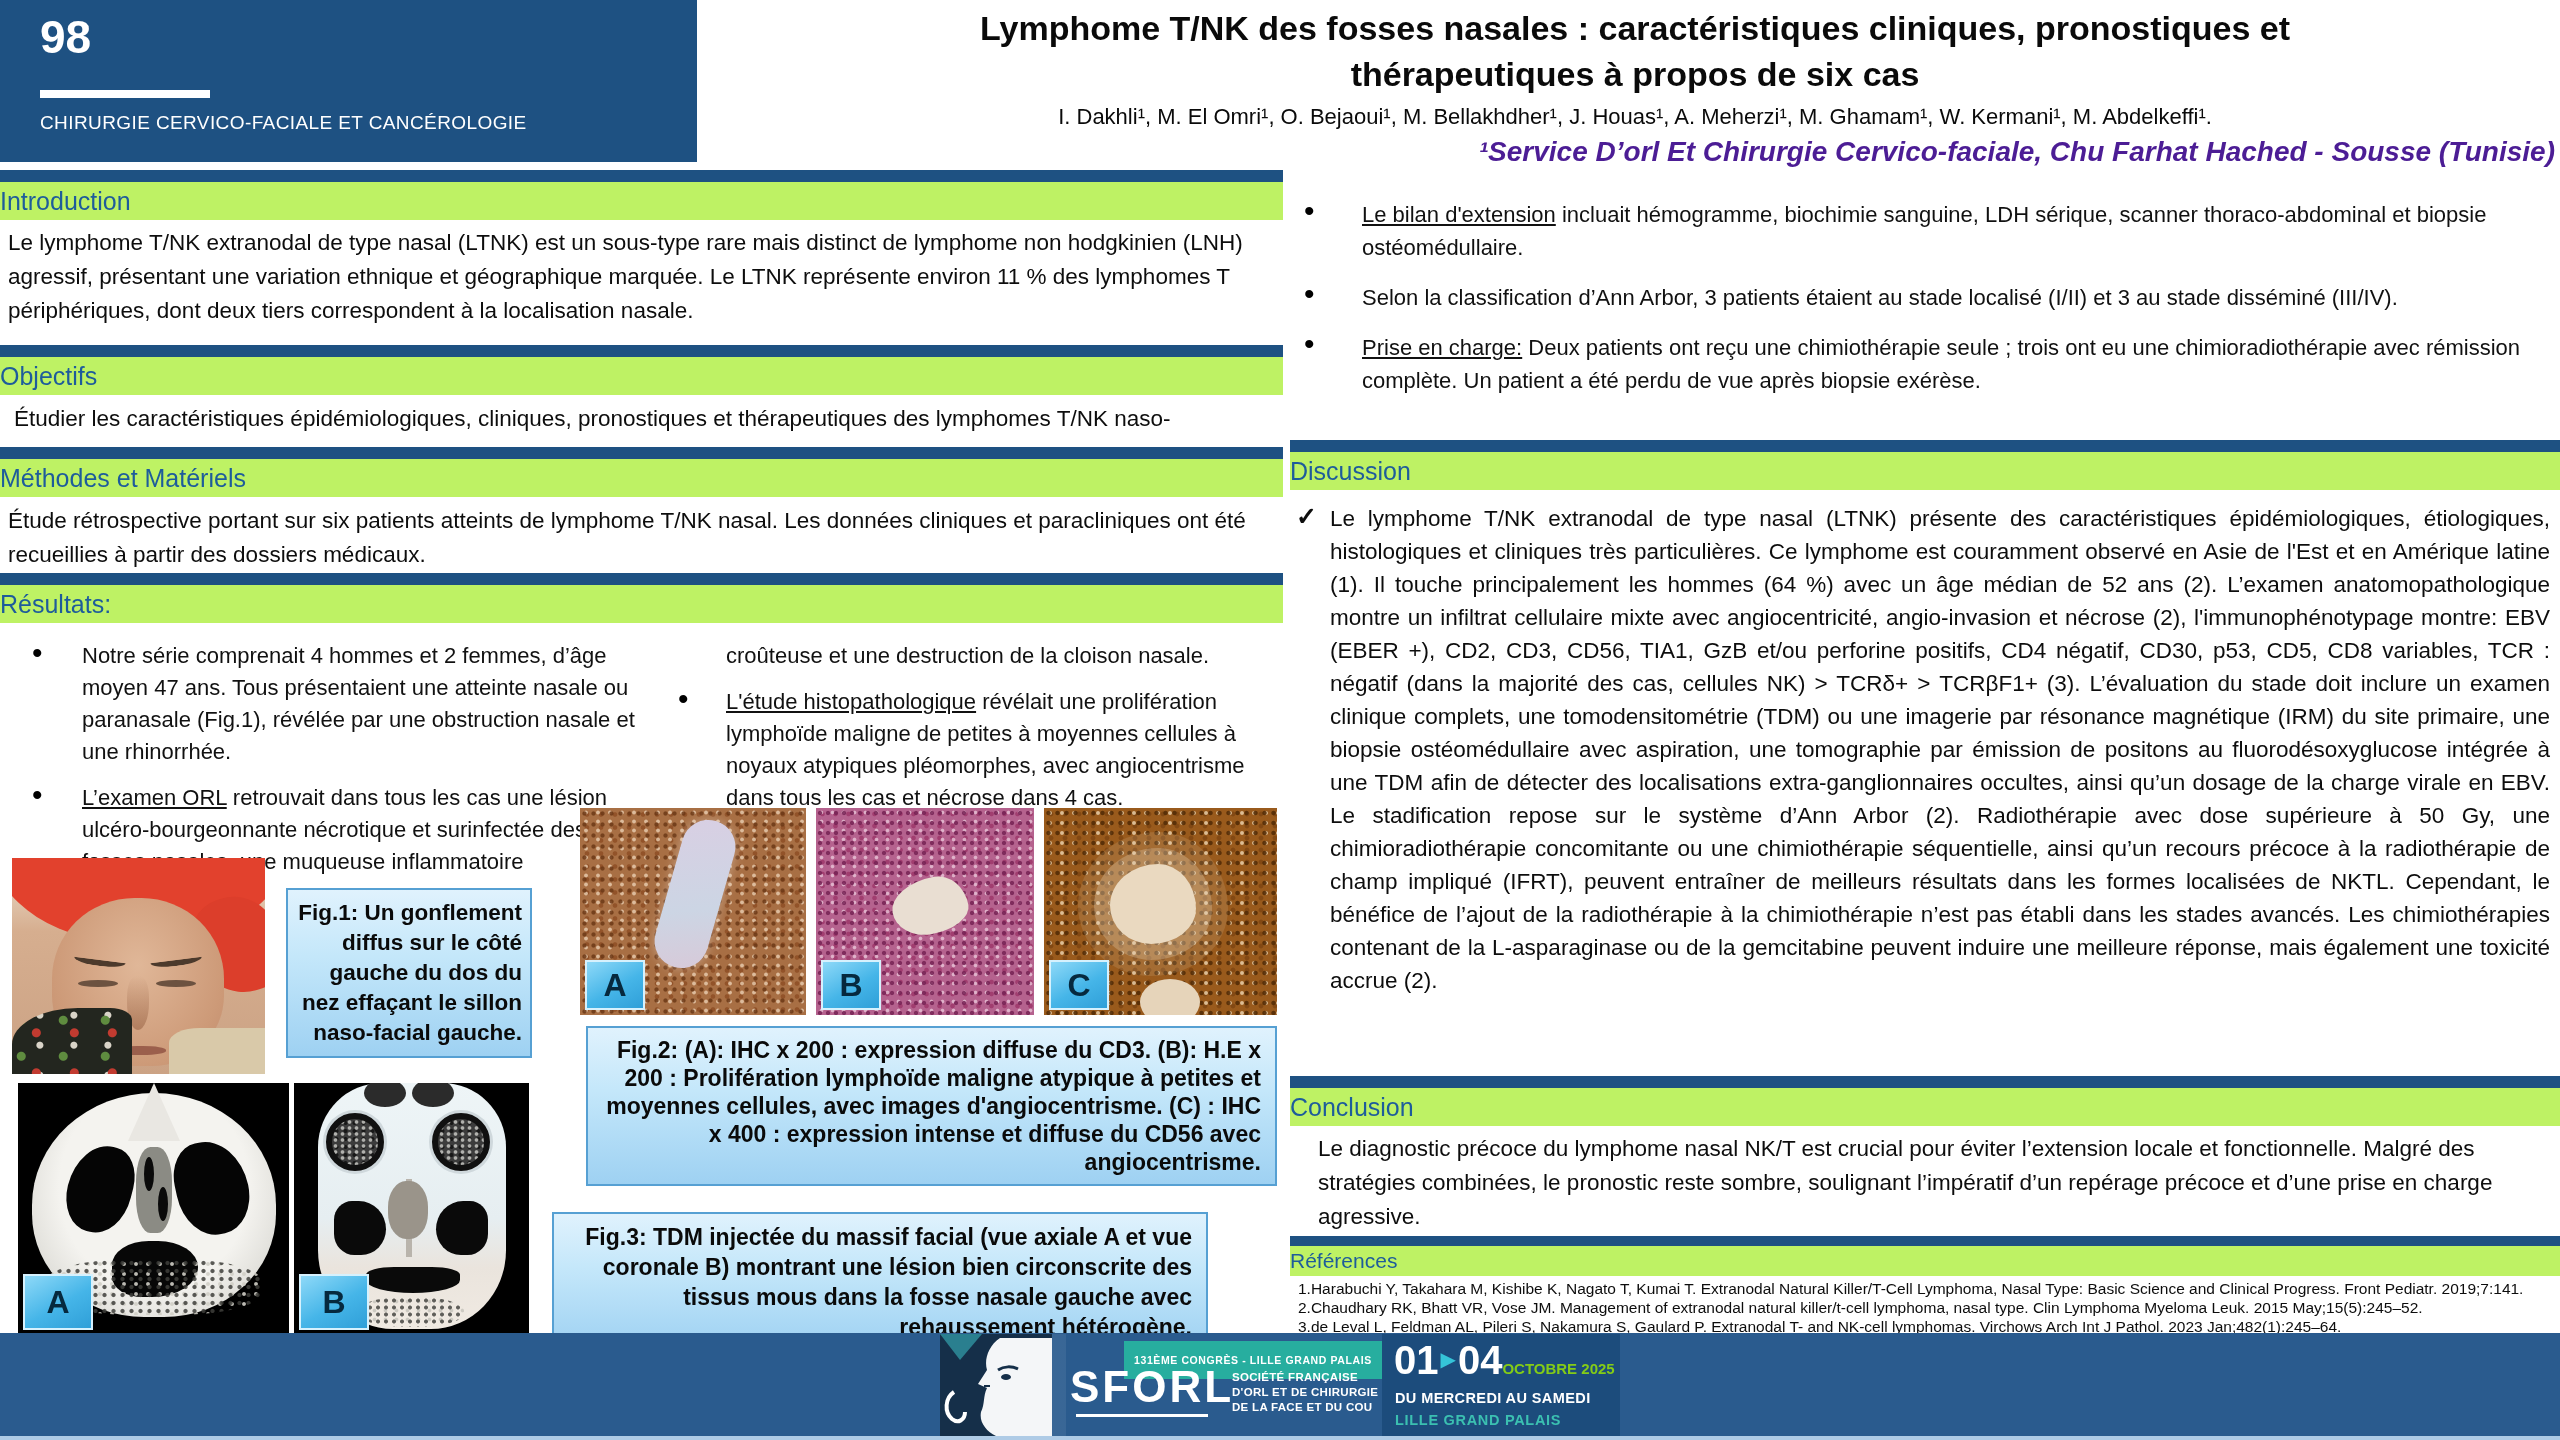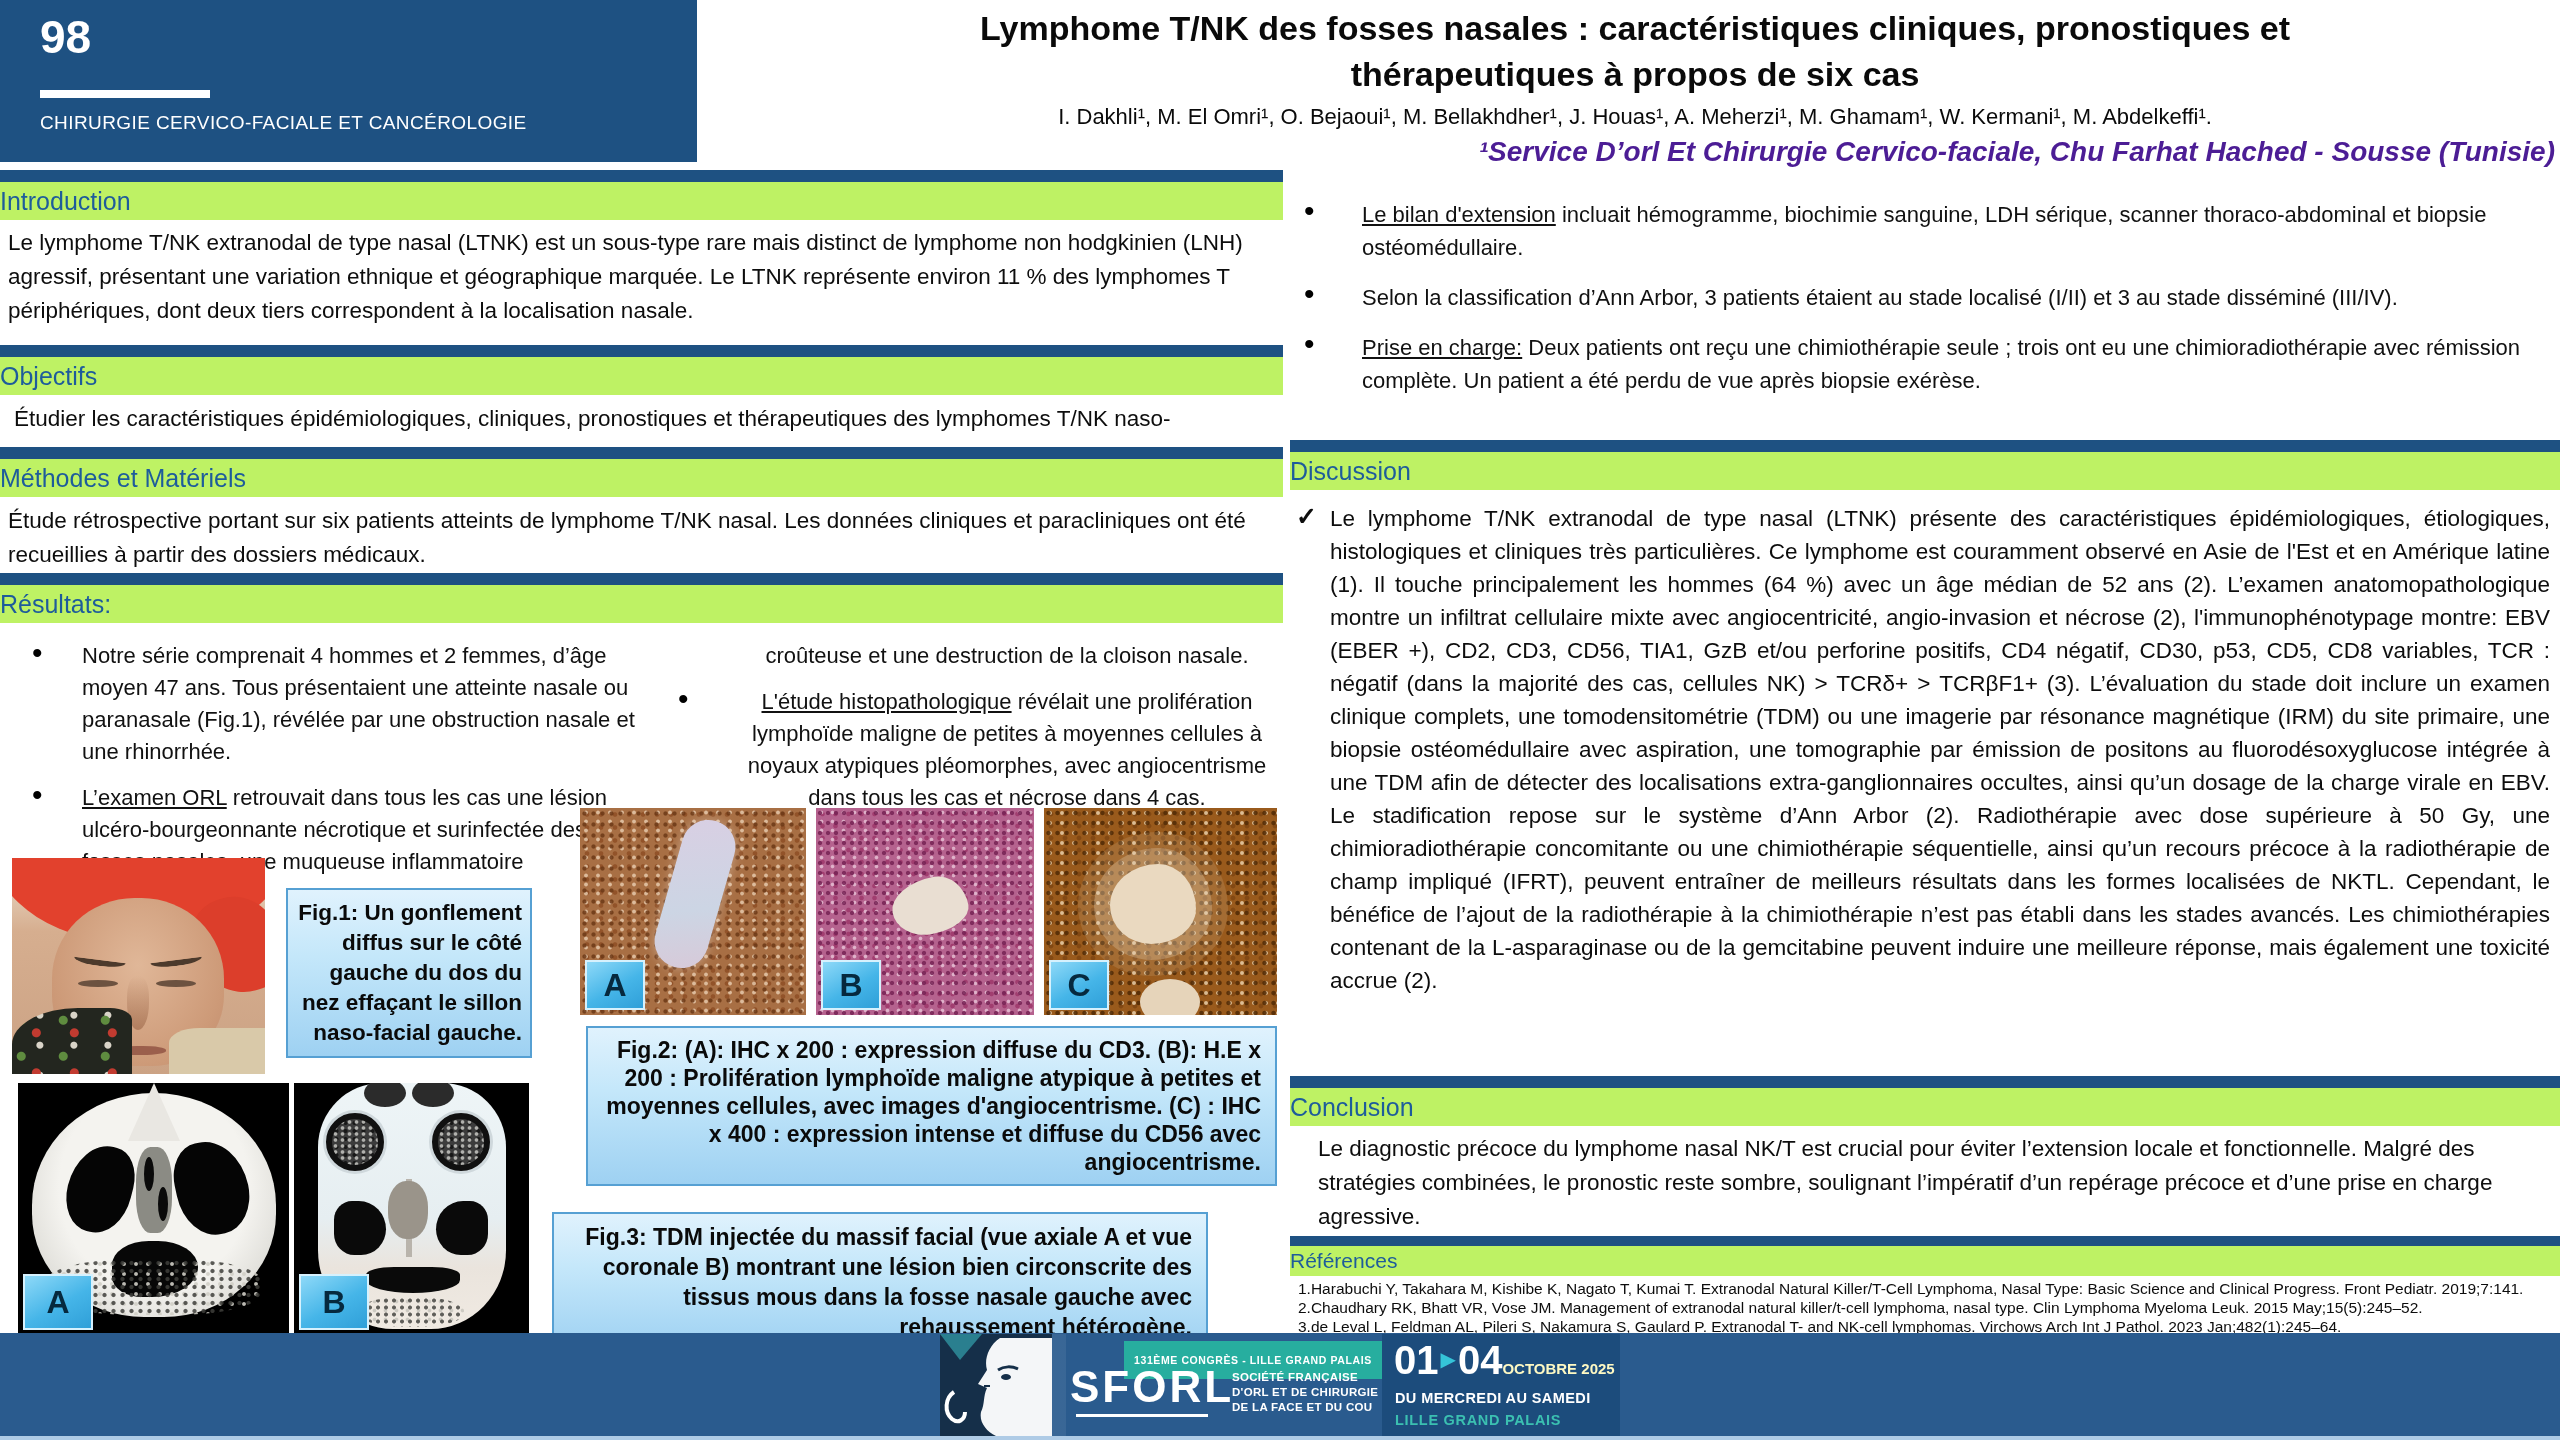--- a/index.html
+++ b/index.html
@@ -22,21 +22,21 @@
   .sec-band{height:38px;background:#bef264;text-align:left;font-weight:normal;font-size:25px;color:#1E5C9B;line-height:38px;}
 
   
   .body-txt{font-size:22.5px;line-height:34px;color:#0d0d0d;}
   .intro-body{left:8px;top:226px;width:1268px;}
   .obj-body{left:14px;top:402px;width:1262px;}
   .met-body{left:8px;top:504px;width:1268px;}
   .res-left{left:30px;top:640px;width:618px;}
   .res-right{left:676px;top:640px;width:612px;}
   .bullet-item{position:relative;padding-left:52px;margin-bottom:14px;font-size:22px;line-height:32px;}
-  .res-right .bullet-item,.res-right .cont-item{padding-left:50px;text-align:center;}
+  .res-right .bullet-item,.res-right .cont-item{padding-left:50px;}
   .bullet-item::before{content:"\2022";position:absolute;left:2px;top:-3px;font-size:30px;color:#000;}
   .cont-item{position:relative;padding-left:52px;margin-bottom:14px;font-size:22px;line-height:32px;}
   .u{text-decoration:underline;}
 
   
   .ext-list{left:1300px;top:198px;width:1252px;}
   .ext-item{position:relative;padding-left:62px;margin-bottom:17px;font-size:22px;line-height:33px;}
   .ext-item::before{content:"\2022";position:absolute;left:4px;top:-4px;font-size:30px;color:#000;}
   .disc-check{left:1296px;top:502px;font-size:25px;font-weight:bold;color:#0d0d0d;}
   .disc-body{left:1330px;top:502px;width:1220px;text-align:justify;font-size:22.5px;line-height:33px;color:#0d0d0d;}
@@ -171,21 +171,21 @@
   .pill{position:absolute;left:72px;top:7px;background:#27AE9F;color:#fff;font-size:10.5px;
         font-weight:bold;padding:13px 10px;letter-spacing:.6px;white-space:nowrap;}
   .logo{position:absolute;left:18px;top:28px;font-size:44px;font-weight:bold;color:#fff;letter-spacing:3px;}
   .logo-rule{position:absolute;left:24px;top:80px;width:132px;height:3px;background:#fff;}
   .society{position:absolute;left:180px;top:36px;font-size:11.5px;font-weight:bold;color:#fff;
         line-height:15px;letter-spacing:.3px;}
   .seg3{width:238px;background:#1C4C7C;position:relative;flex:none;color:#fff;}
   .dates{position:absolute;left:12px;top:4px;white-space:nowrap;}
   .daynum{font-size:40px;font-weight:bold;color:#fff;}
   .date-arrow{font-size:20px;color:#35C4D8;vertical-align:8px;padding:0 2px;}
-  .monthyear{font-size:15px;font-weight:bold;color:#fef9c3;}
+  .monthyear{font-size:15px;font-weight:bold;color:#84cc16;}
   .daysrange{position:absolute;left:13px;top:56px;font-size:14.5px;font-weight:bold;letter-spacing:.4px;}
   .venue{position:absolute;left:13px;top:78px;font-size:14.5px;font-weight:bold;color:#3BC0B1;letter-spacing:.7px;}
 </style>
 </head>
 <body>
 
 <div class="poster">
 
   <div class="abs badge">
     <div class="abs badge-num">98</div>

